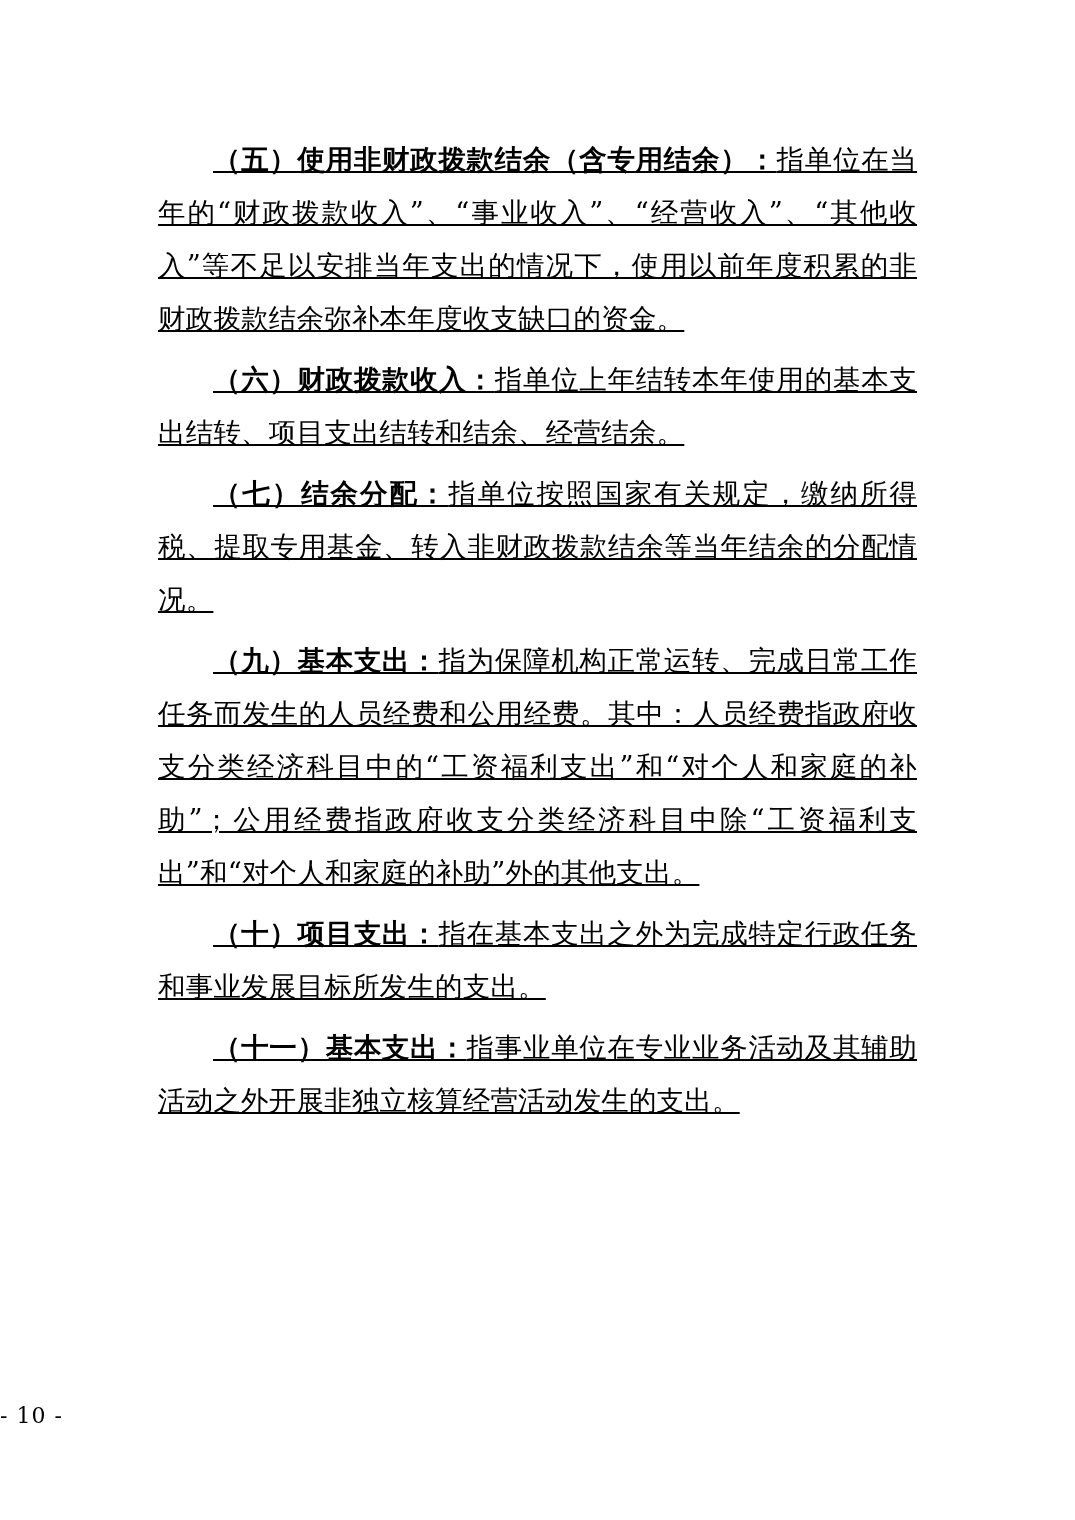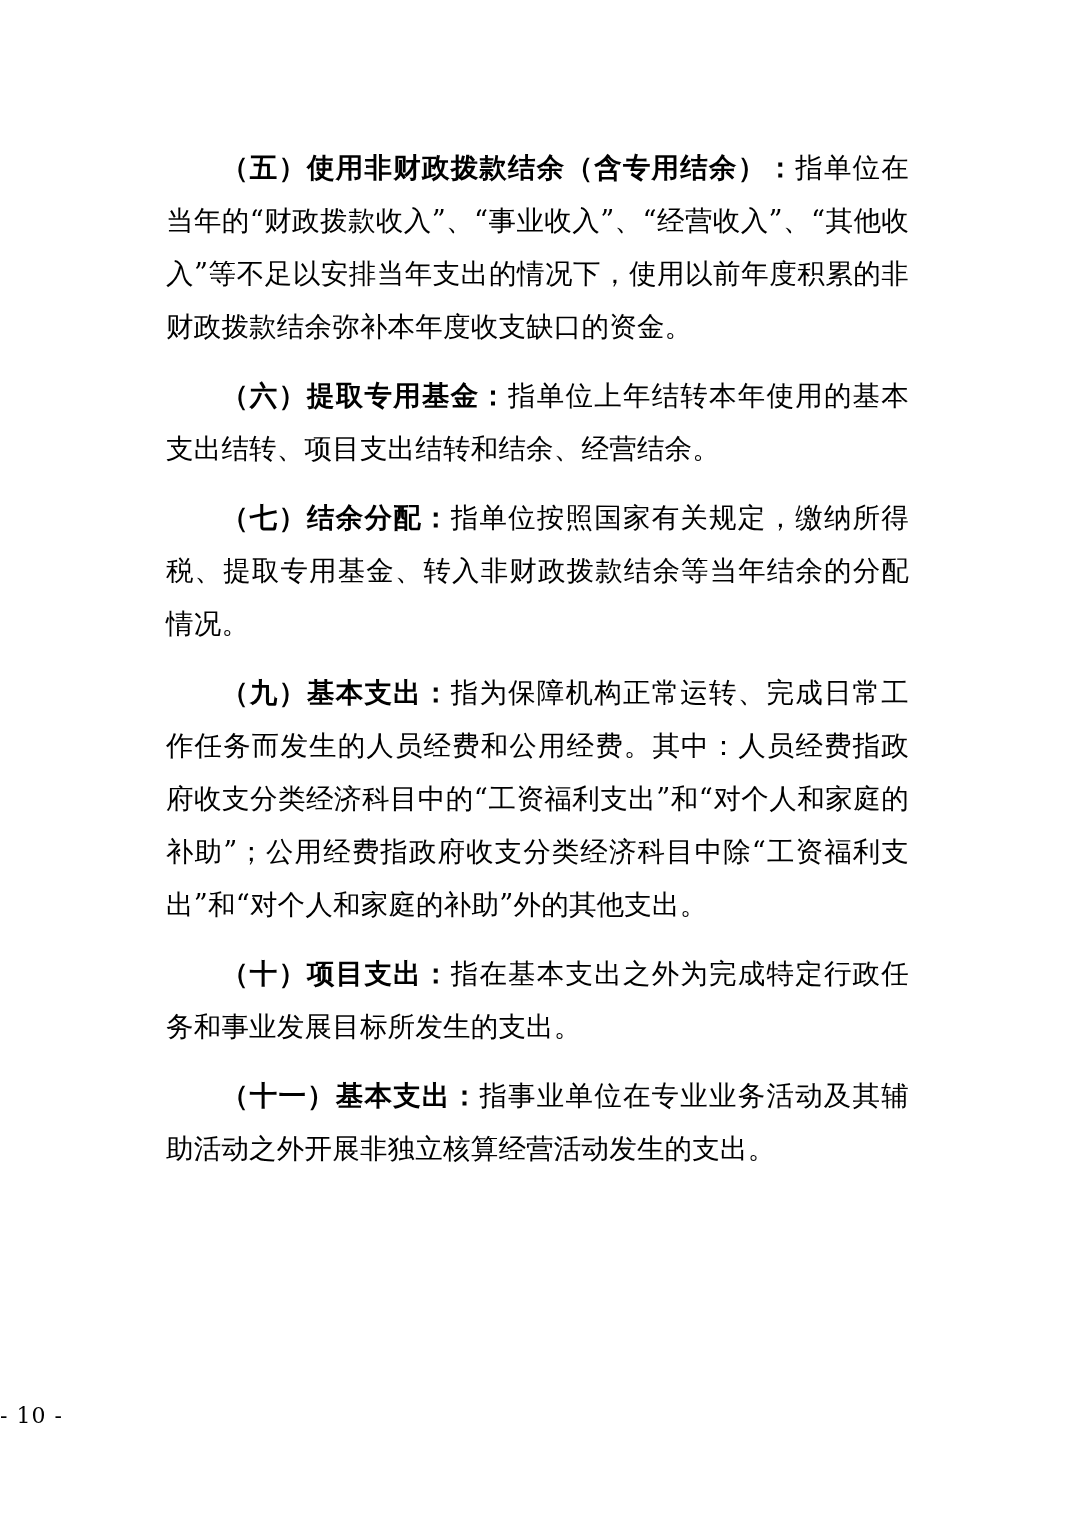--- a/index.html
+++ b/index.html
@@ -23,22 +23,23 @@
     position: relative;
   }
   .doc-body {
     font-size: 27.5px;
     line-height: 53px;
     text-align: justify;
     text-justify: inter-ideograph;
     letter-spacing: 0.2px;
   }
   .para {
-    margin: 16px;
+    margin: 8px;
     text-indent: 2em;
+    text-decoration: underline;
   }
   .lead {
     font-weight: bold;
   }
   .page-number {
     position: absolute;
     left: 0;
     right: 0;
     bottom: 92px;
     text-align: left;
@@ -51,21 +52,21 @@
 <body>
 
 <div class="page">
   <div class="doc-body">
 
     <p class="para">
       <span class="lead">（五）使用非财政拨款结余（含专用结余）：</span><span>指单位在当年的“财政拨款收入”、“事业收入”、“经营收入”、“其他收入”等不足以安排当年支出的情况下，使用以前年度积累的非财政拨款结余弥补本年度收支缺口的资金。</span>
     </p>
 
     <p class="para">
-      <span class="lead">（六）提取专用基金：</span><span>指单位上年结转本年使用的基本支出结转、项目支出结转和结余、经营结余。</span>
+      <span class="lead">（六）财政拨款收入：</span><span>指单位上年结转本年使用的基本支出结转、项目支出结转和结余、经营结余。</span>
     </p>
 
     <p class="para">
       <span class="lead">（七）结余分配：</span><span>指单位按照国家有关规定，缴纳所得税、提取专用基金、转入非财政拨款结余等当年结余的分配情况。</span>
     </p>
 
 
     <p class="para">
       <span class="lead">（九）基本支出：</span><span>指为保障机构正常运转、完成日常工作任务而发生的人员经费和公用经费。其中：人员经费指政府收支分类经济科目中的“工资福利支出”和“对个人和家庭的补助”；公用经费指政府收支分类经济科目中除“工资福利支出”和“对个人和家庭的补助”外的其他支出。</span>
     </p>

